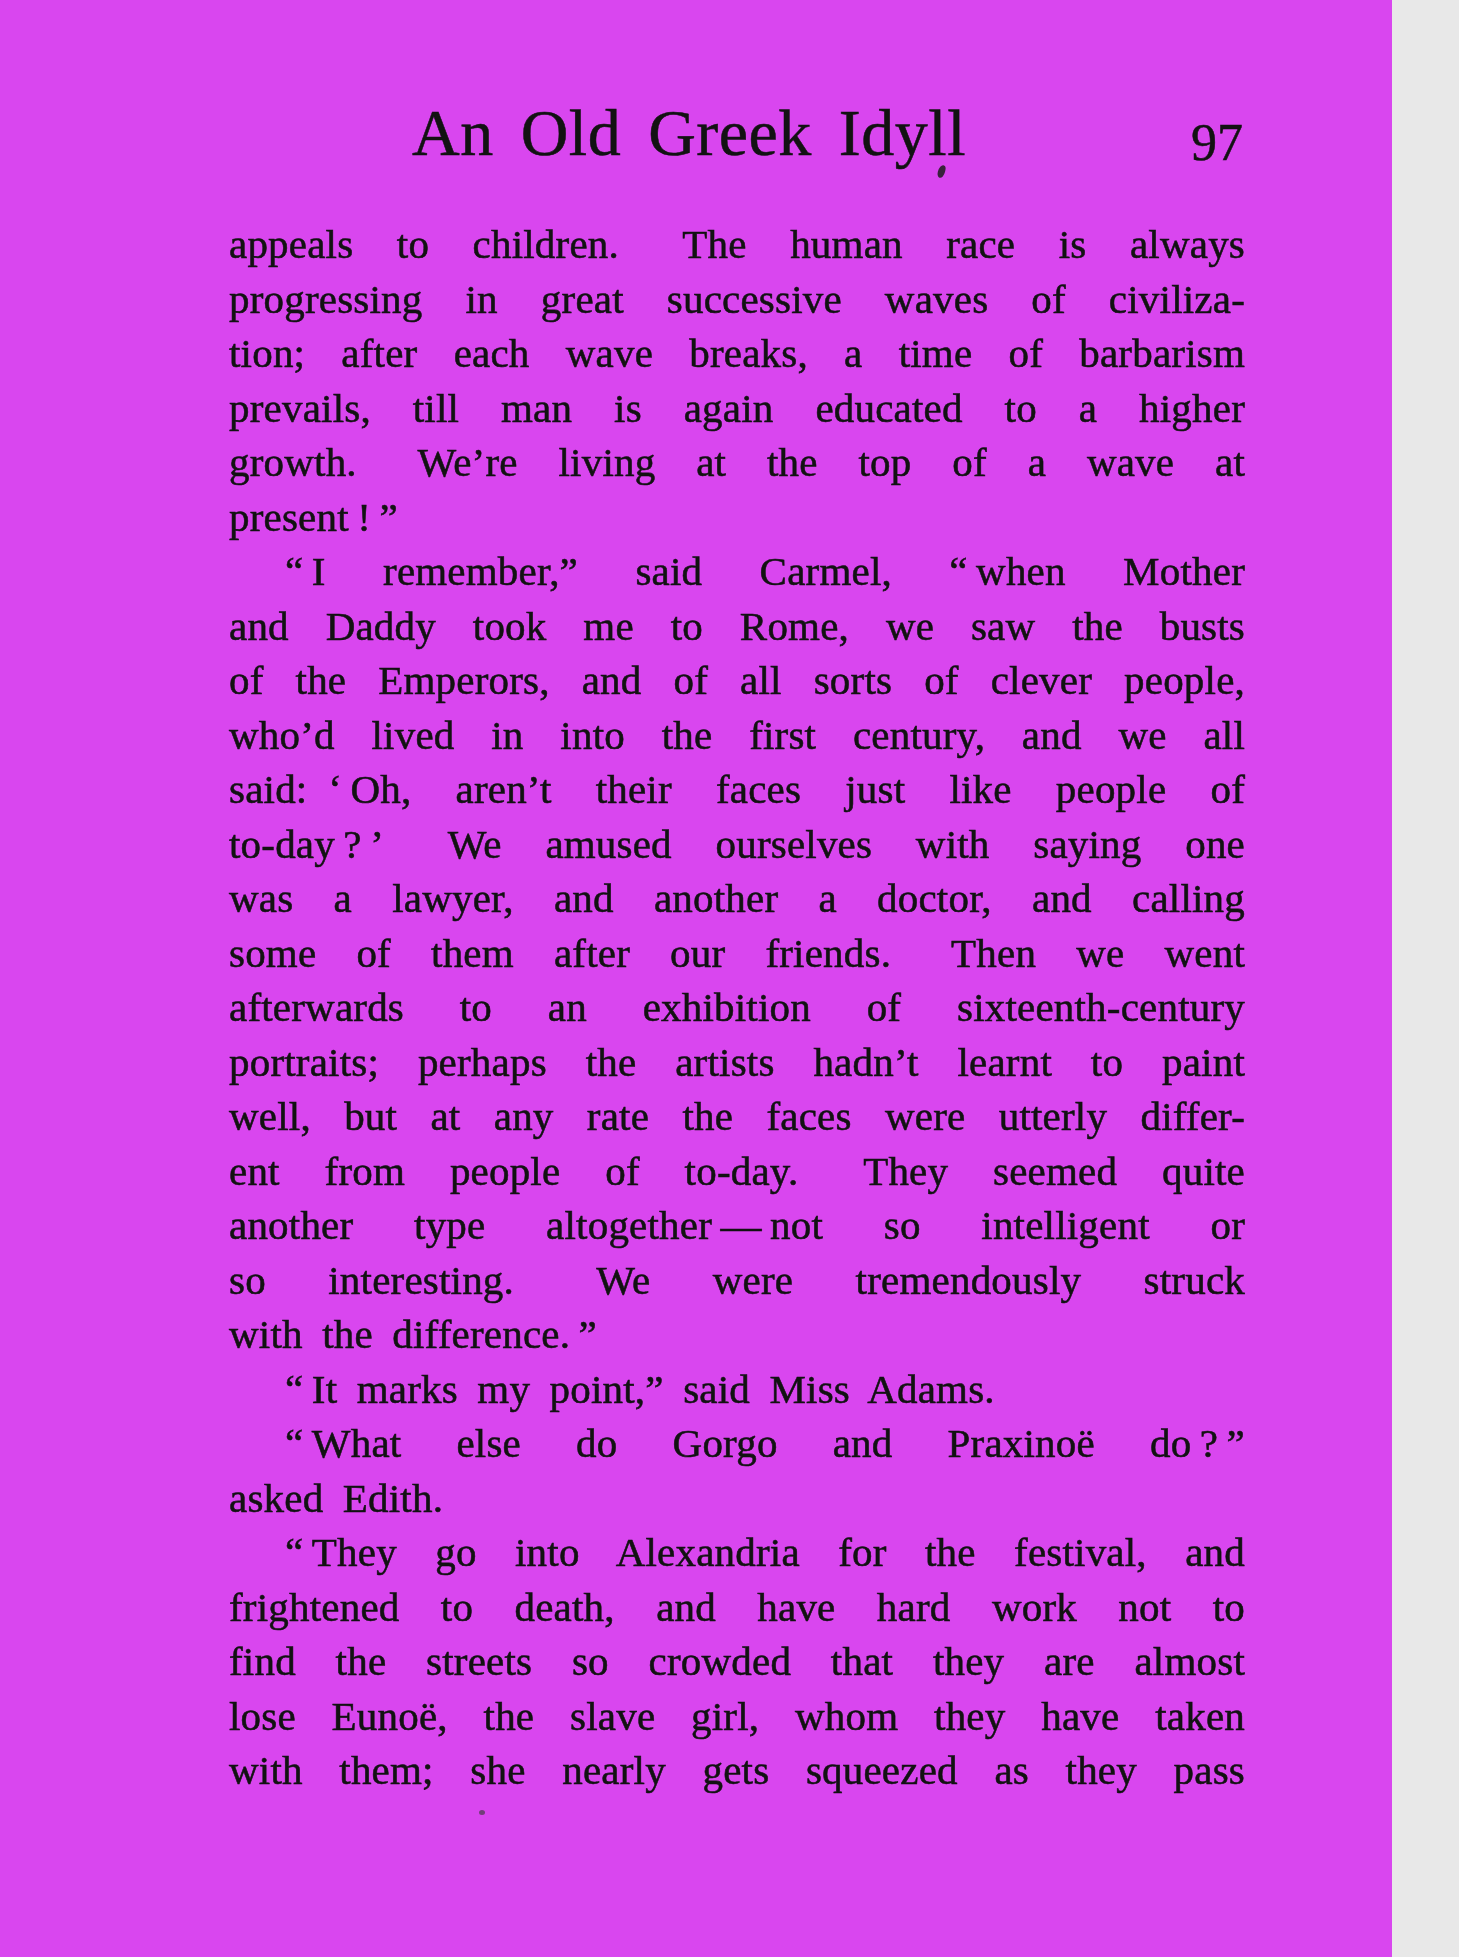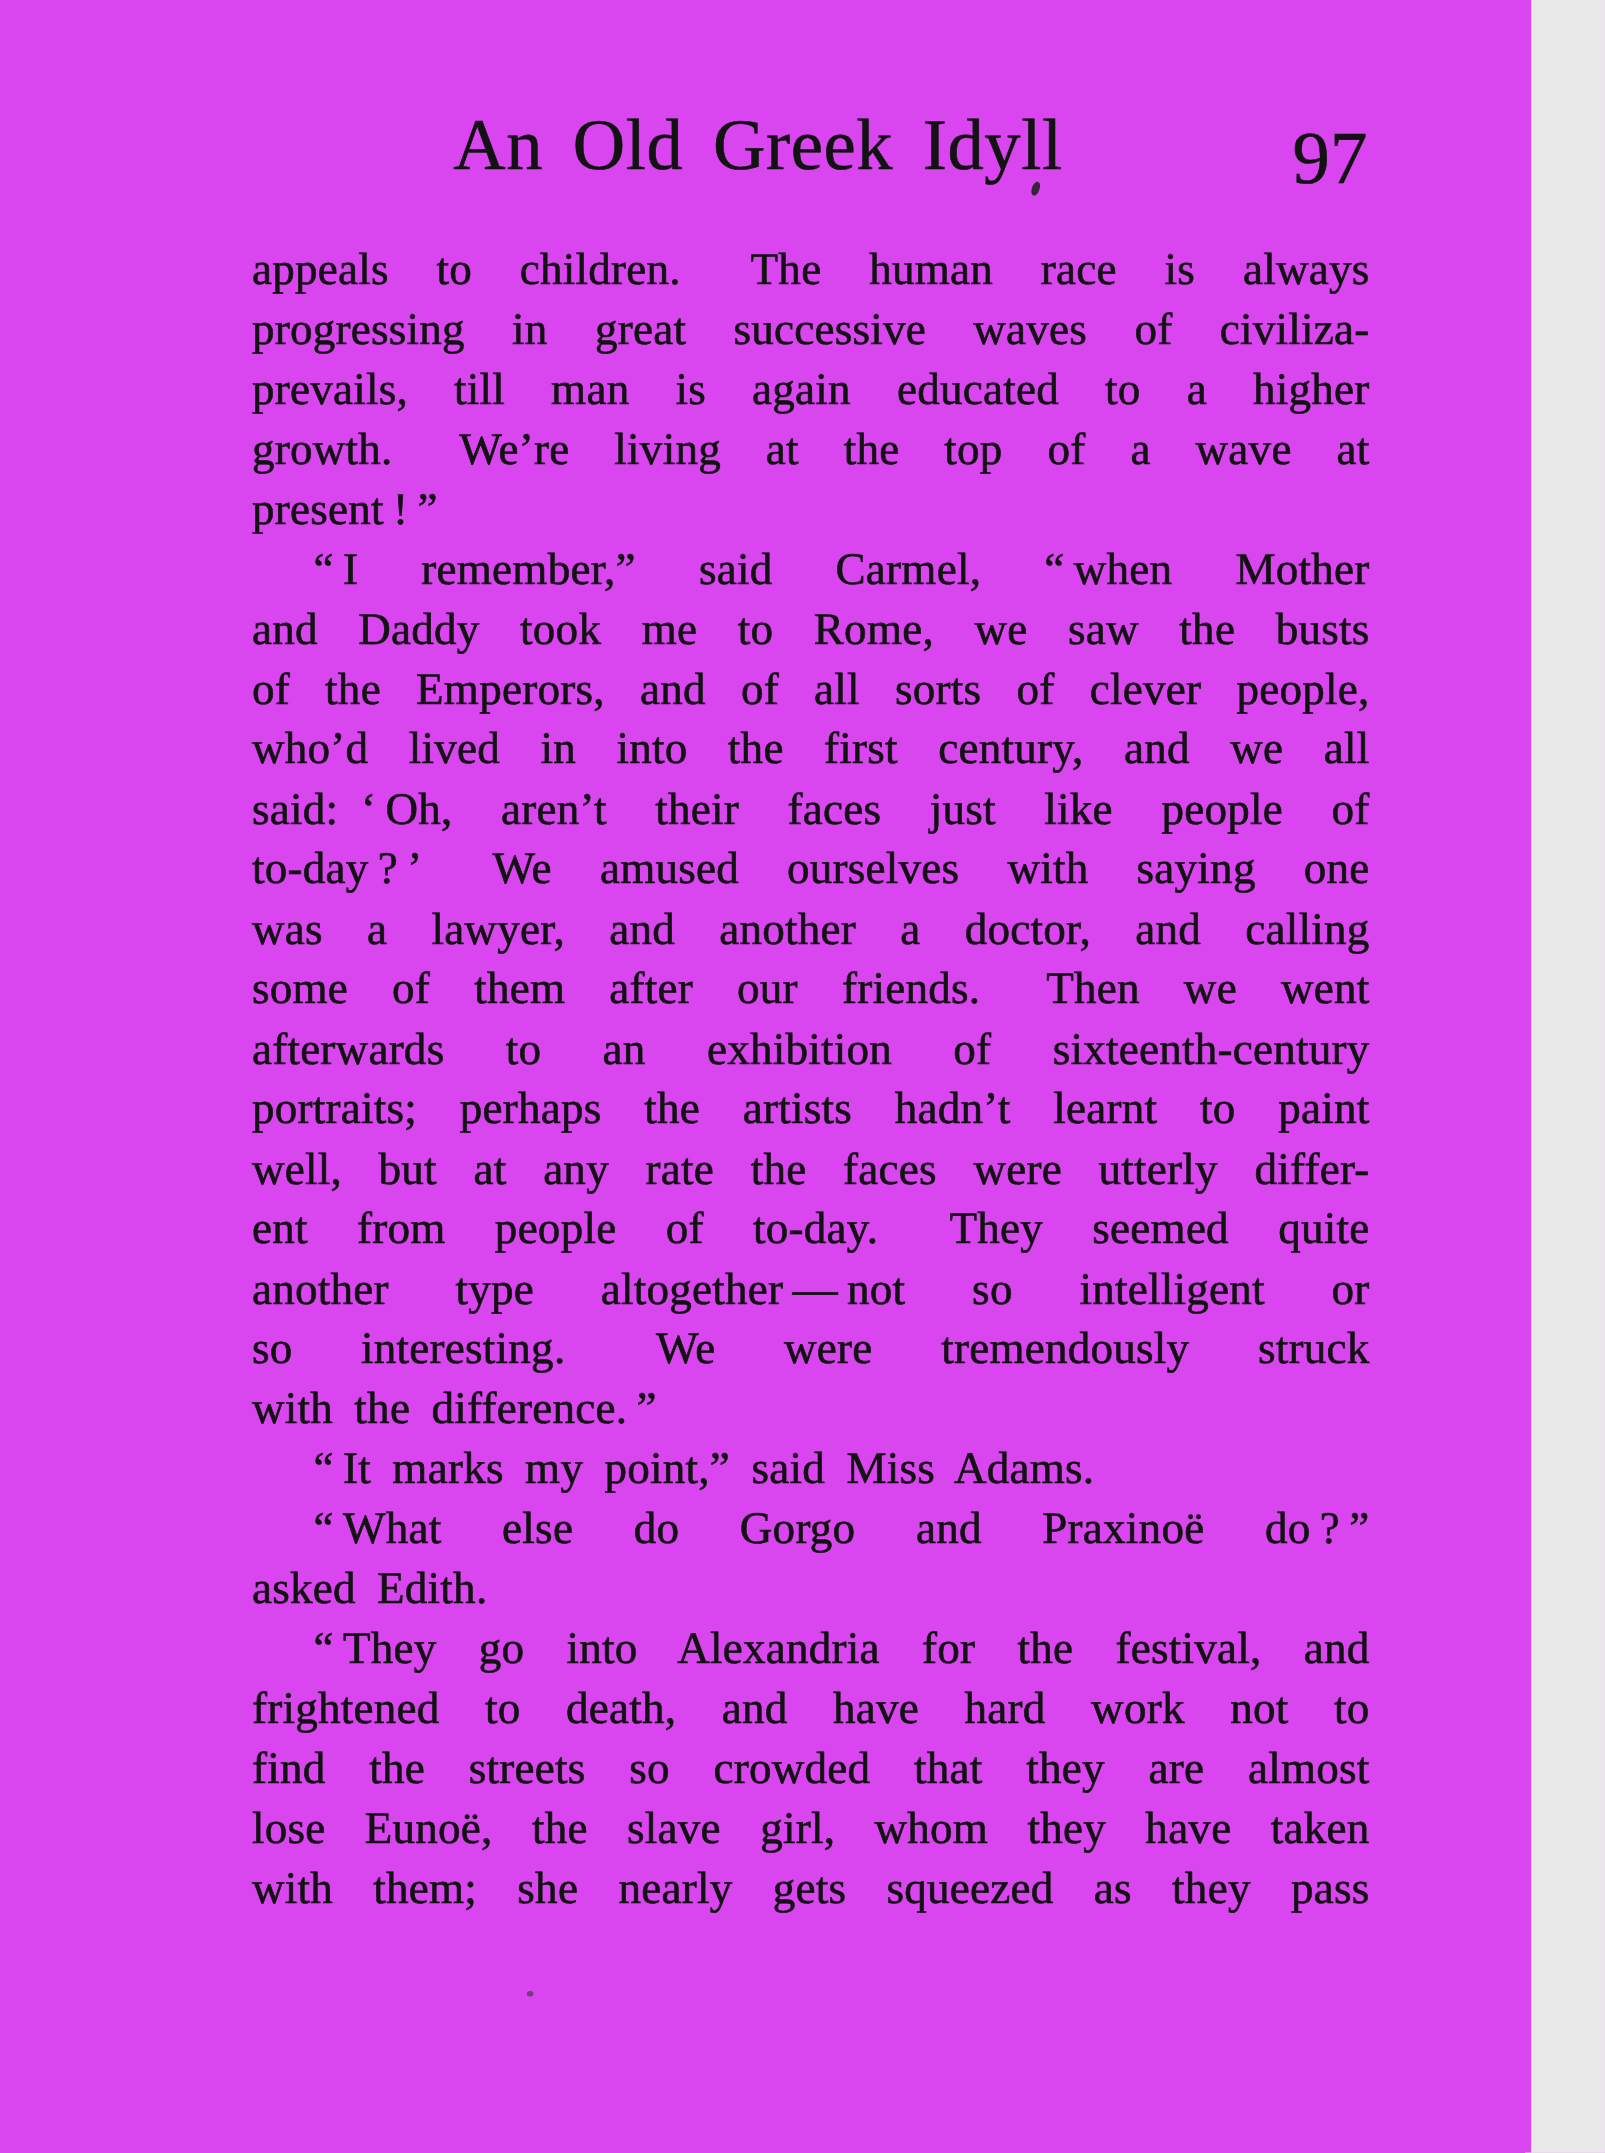--- a/index.html
+++ b/index.html
@@ -16,21 +16,21 @@
   }
   .page-title{
     position:absolute;top:100px;left:50%;
     transform:translateX(calc(-50% - 48px));
     font-size:66px;line-height:66px;white-space:nowrap;
     letter-spacing:0.5px;word-spacing:10px;
     -webkit-text-stroke:0.5px #121212;
   }
   .page-number{
     position:absolute;top:114px;right:2px;
-    font-size:68px;line-height:58px;
+    font-size:52px;line-height:58px;
     -webkit-text-stroke:0.5px #121212;
   }
   .body-text{
     position:absolute;left:0;top:217px;width:1016px;
     font-size:41px;line-height:54.5px;
     letter-spacing:0.2px;word-spacing:1px;
     -webkit-text-stroke:0.55px #121212;
   }
   .line{height:54.5px;overflow:visible;white-space:normal;}
   .line.j{text-align:justify;text-align-last:justify;}
@@ -53,20 +53,21 @@
 <div class="page">
   <div class="textblock">
 
     <div class="page-title">An Old Greek Idyll</div>
 
     <div class="page-number">97</div>
 
     <div class="body-text">
         <div class="line j">appeals to children.  The human race is always</div>
         <div class="line j">progressing in great successive waves of civiliza-</div>
+        <div class="line j">tion; after each wave breaks, a time of barbarism</div>
         <div class="line j">prevails, till man is again educated to a higher</div>
         <div class="line j">growth.  We’re living at the top of a wave at</div>
         <div class="line short">present ! ”</div>
         <div class="line j ind">“ I remember,” said Carmel, “ when Mother</div>
         <div class="line j">and Daddy took me to Rome, we saw the busts</div>
         <div class="line j">of the Emperors, and of all sorts of clever people,</div>
         <div class="line j">who’d lived in into the first century, and we all</div>
         <div class="line j">said: ‘ Oh, aren’t their faces just like people of</div>
         <div class="line j">to-day ? ’  We amused ourselves with saying one</div>
         <div class="line j">was a lawyer, and another a doctor, and calling</div>

